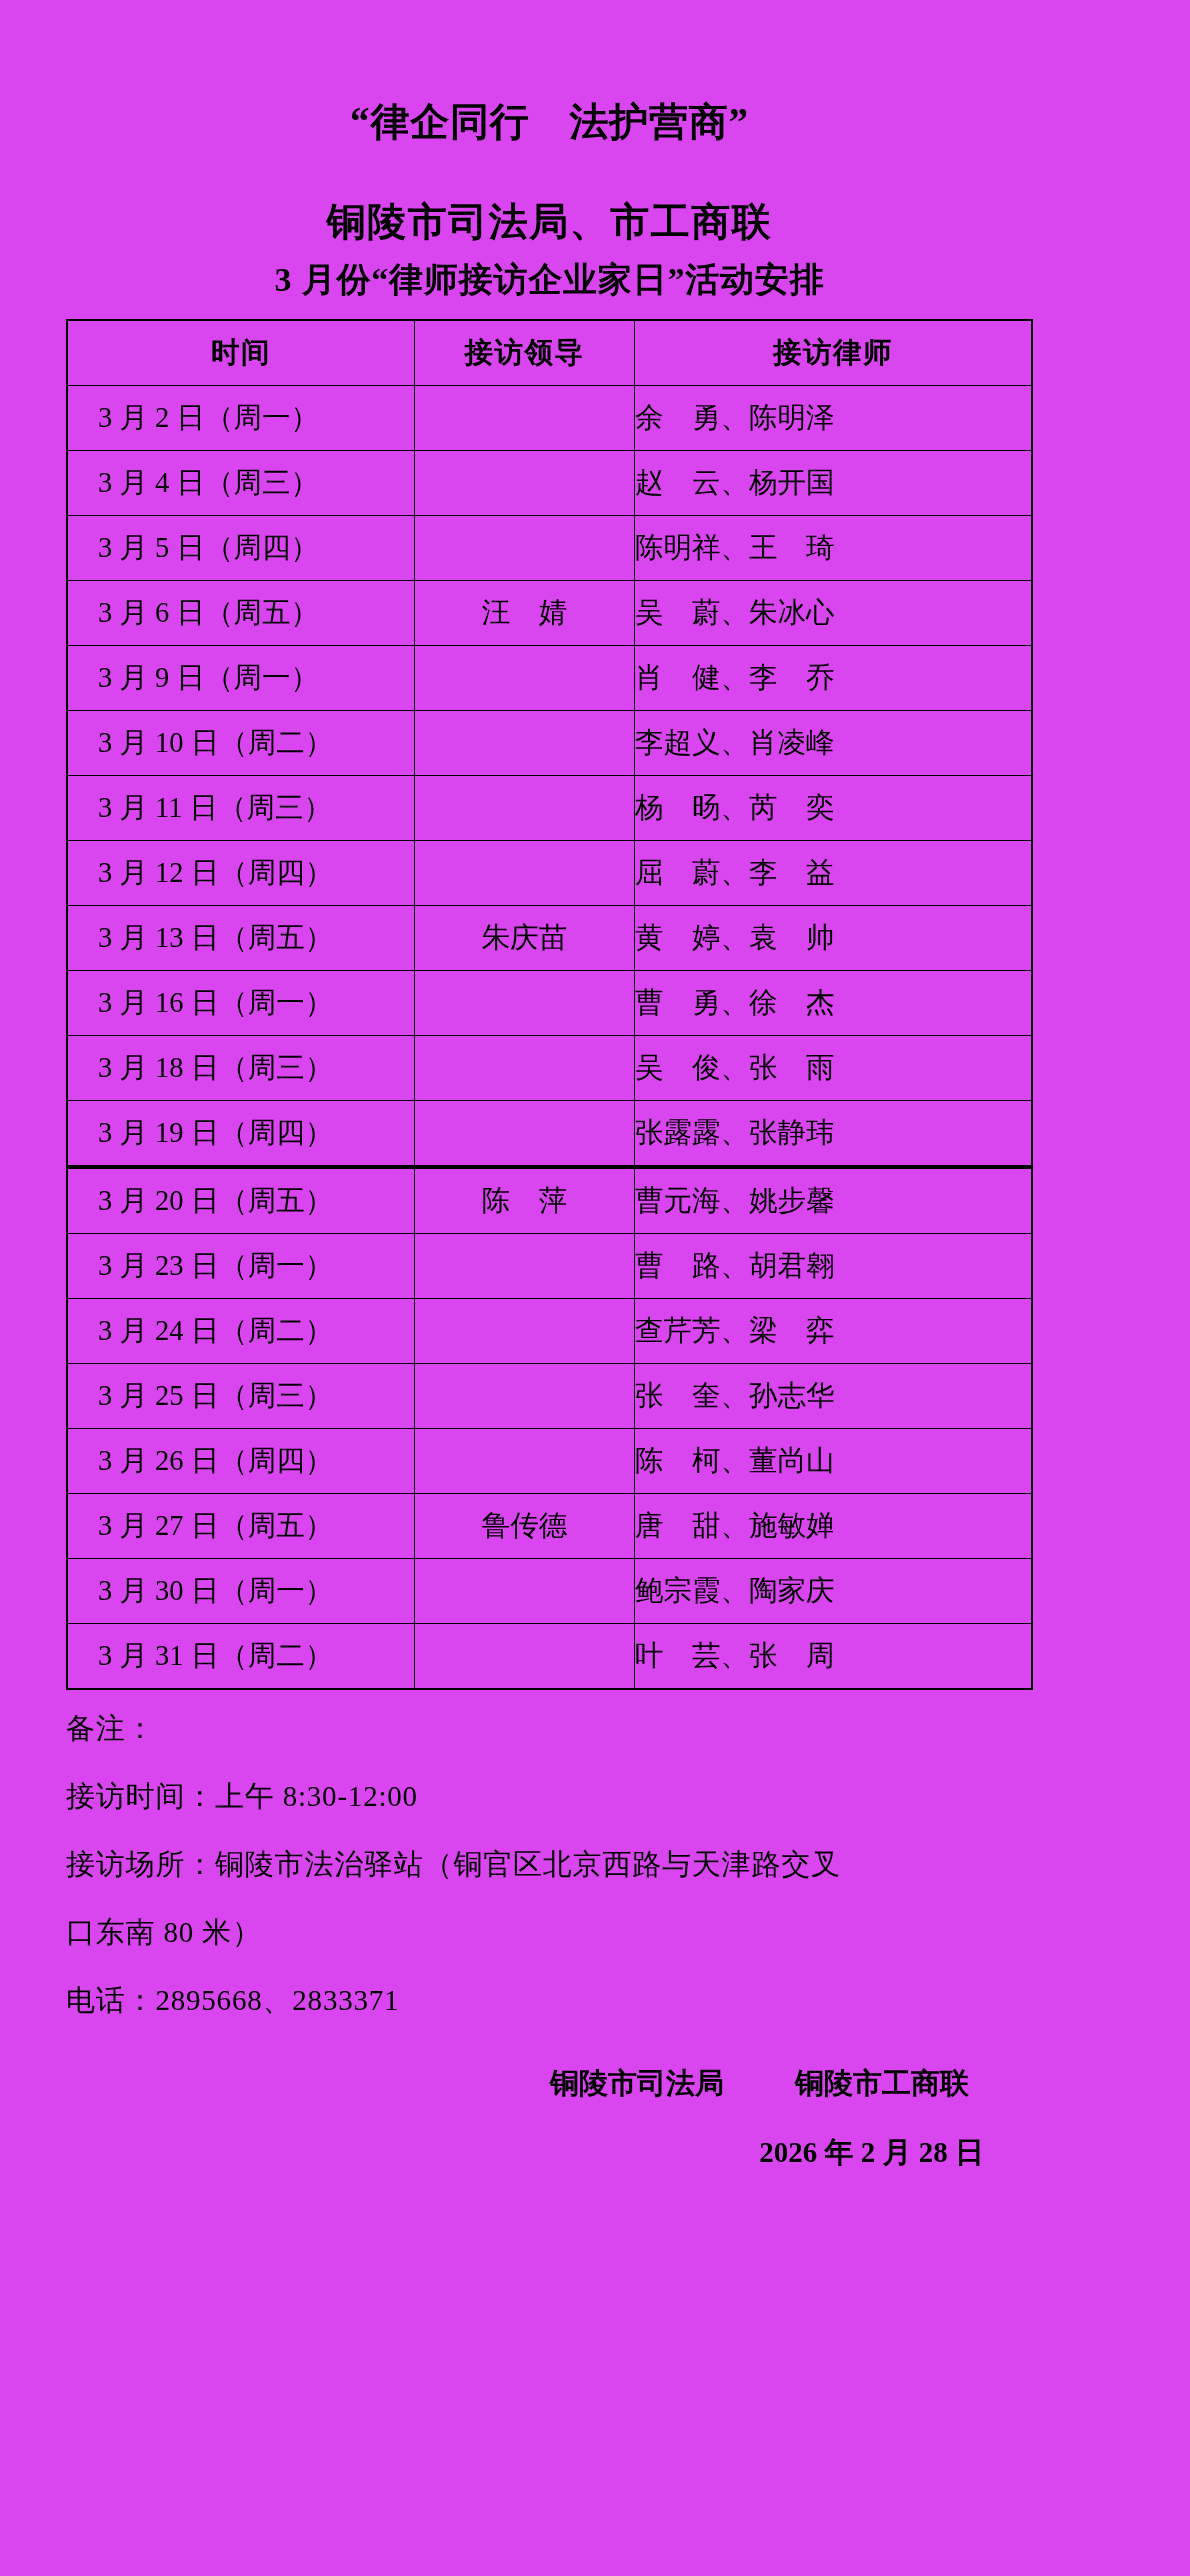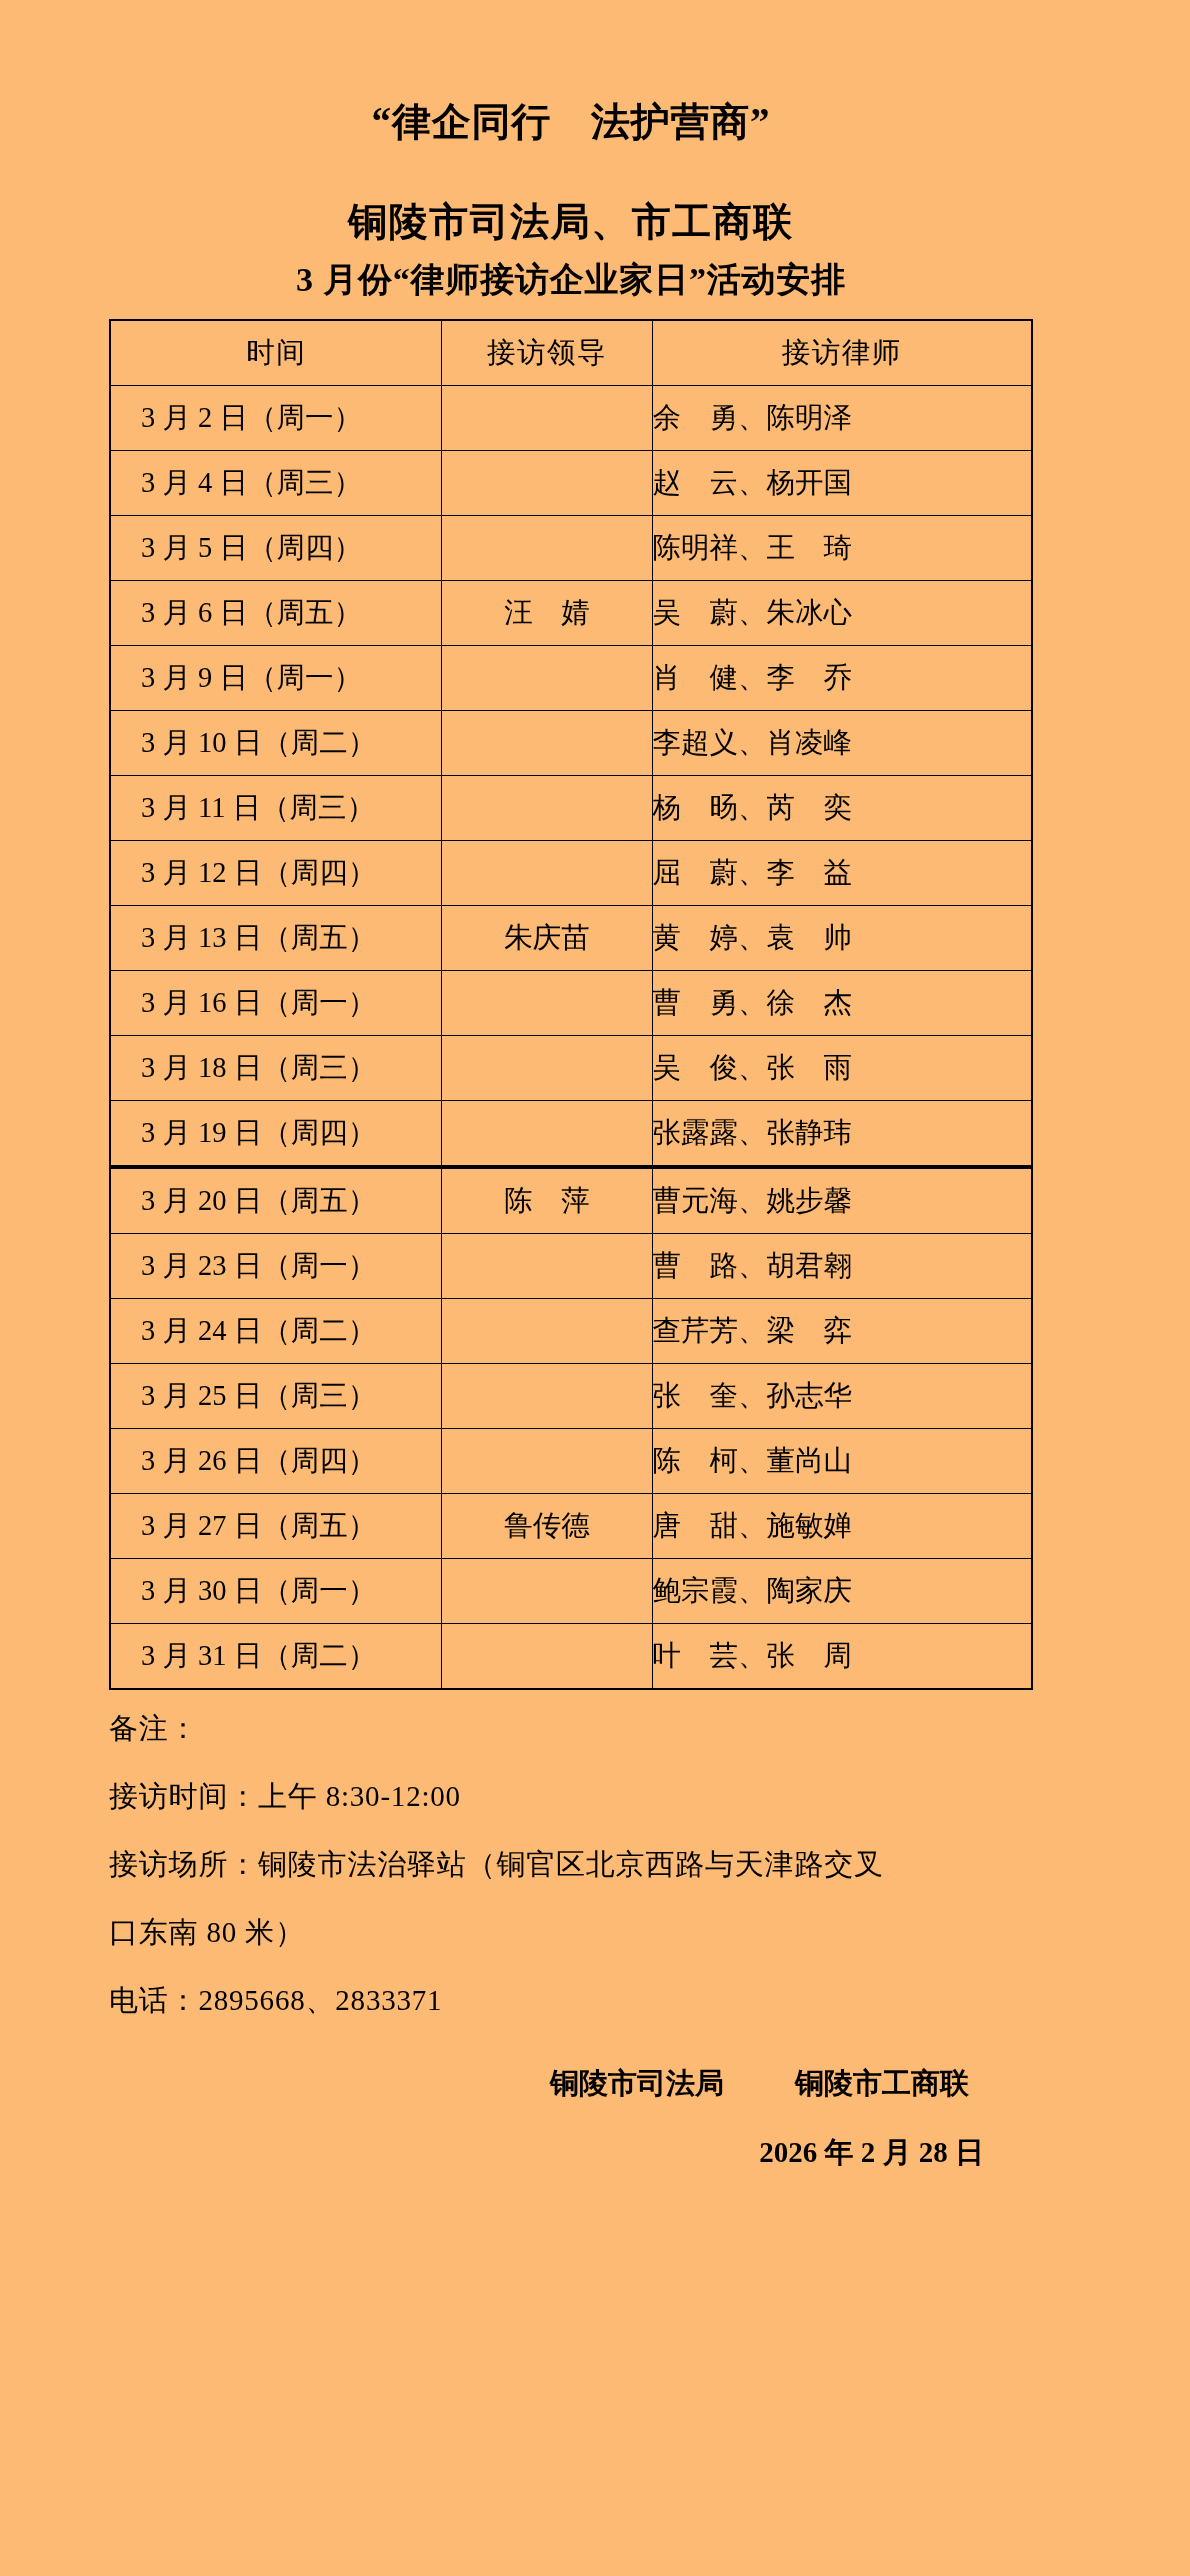--- a/index.html
+++ b/index.html
@@ -7,22 +7,22 @@
     width: 1191px;
     height: 2576px;
     background: #ffffff;
     color: #000000;
     font-family: "Liberation Serif", "DejaVu Serif", serif;
   }
   .page {
     box-sizing: border-box;
     width: 1191px;
     height: 2576px;
-    padding: 98px 158px 0 109px;
-    background: #fdba74;
+    padding: 98px 158px 0 66px;
+    background: #d946ef;
     overflow: hidden;
   }
   .title { text-align: center; font-weight: bold; color: #000; }
   .title-quote { font-size: 39px; line-height: 47px; margin-bottom: 53px; letter-spacing: 0.8px; }
   .title-org   { font-size: 39px; line-height: 47px; margin-bottom: 13.5px; letter-spacing: 1.5px; }
   .title-event { font-size: 34px; line-height: 42px; margin-bottom: 18px; letter-spacing: 0.8px; }
   .intro {
     margin: 0;
     font-size: 30px;
     line-height: 44px;
@@ -41,21 +41,21 @@
   }
   .schedule th, .schedule td {
     border: 1.5px solid #000;
     height: 64px;
     padding: 0;
     font-size: 28.5px;
     vertical-align: middle;
     overflow: hidden;
     white-space: nowrap;
   }
-  .schedule th { text-align: center; font-weight: normal; letter-spacing: 1.5px; margin-top: 28px; }
+  .schedule th { text-align: center; font-weight: bold; letter-spacing: 1.5px; margin-top: 28px; }
   td.col-date    { text-align: left; padding-left: 30px; }
   td.col-leader  { text-align: center; }
   td.col-lawyers { }
   tr.page-break td { border-top: 4.5px solid #000; margin-left: 44px; }
   .notes { margin-top: 21px; }
   .note-line {
     font-size: 29px;
     line-height: 35px;
     margin-bottom: 33px;
     font-weight: normal;

